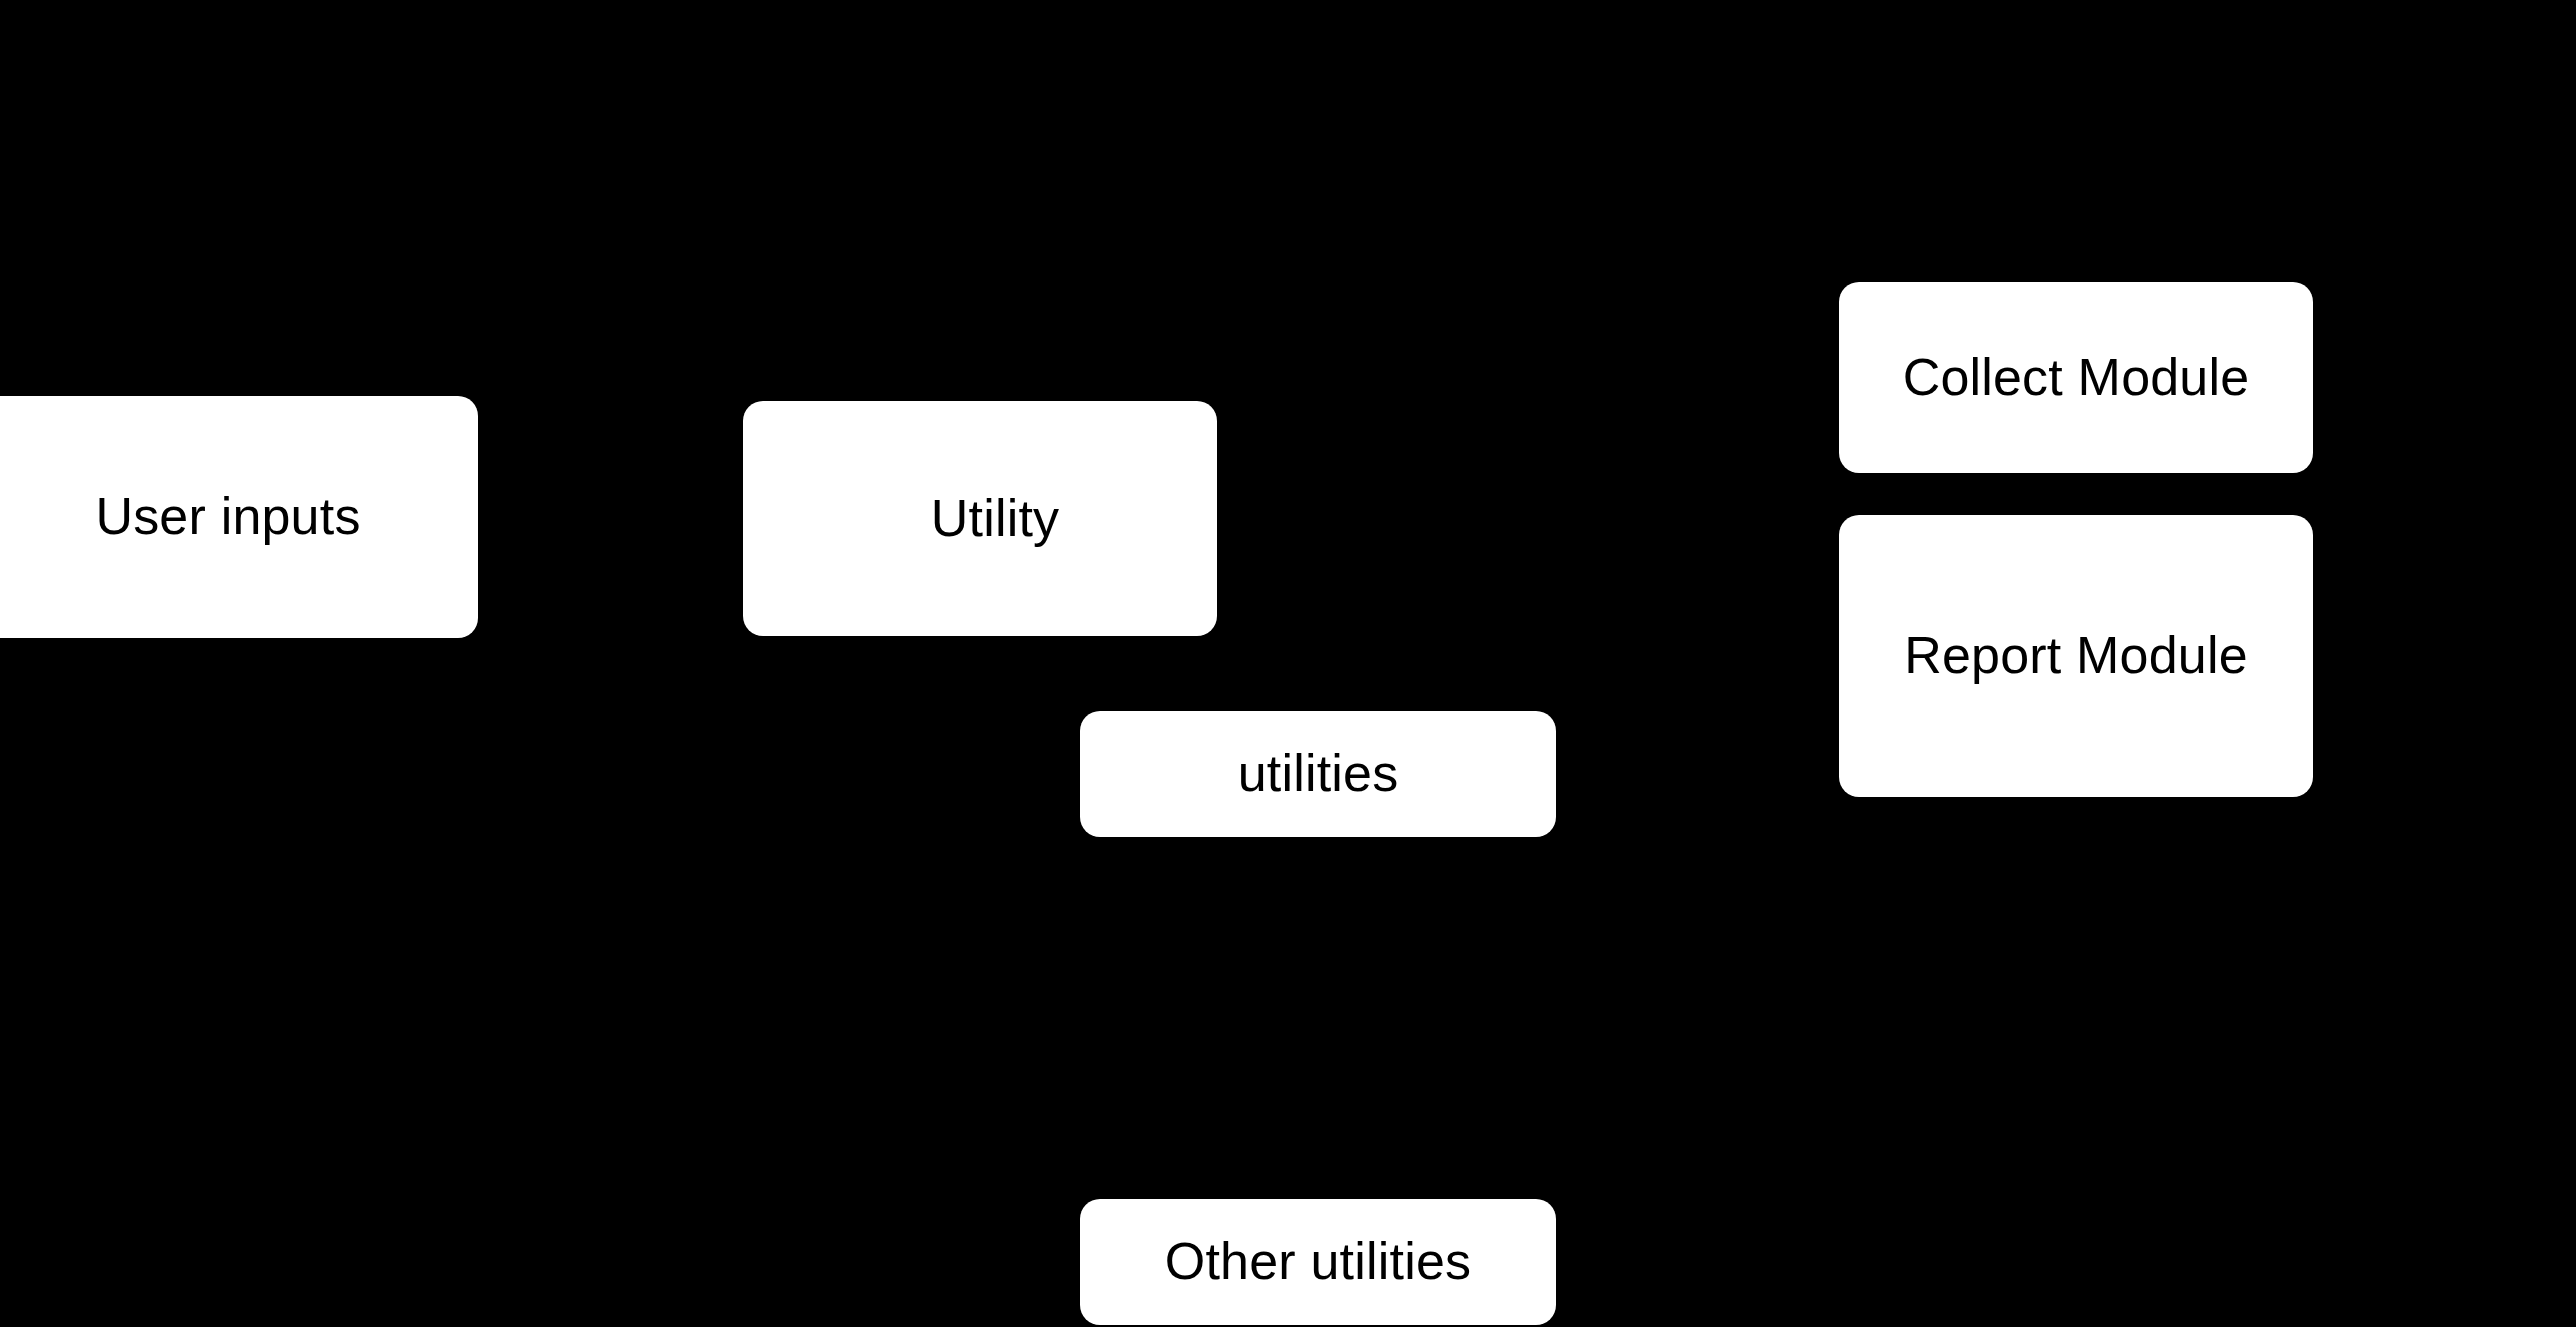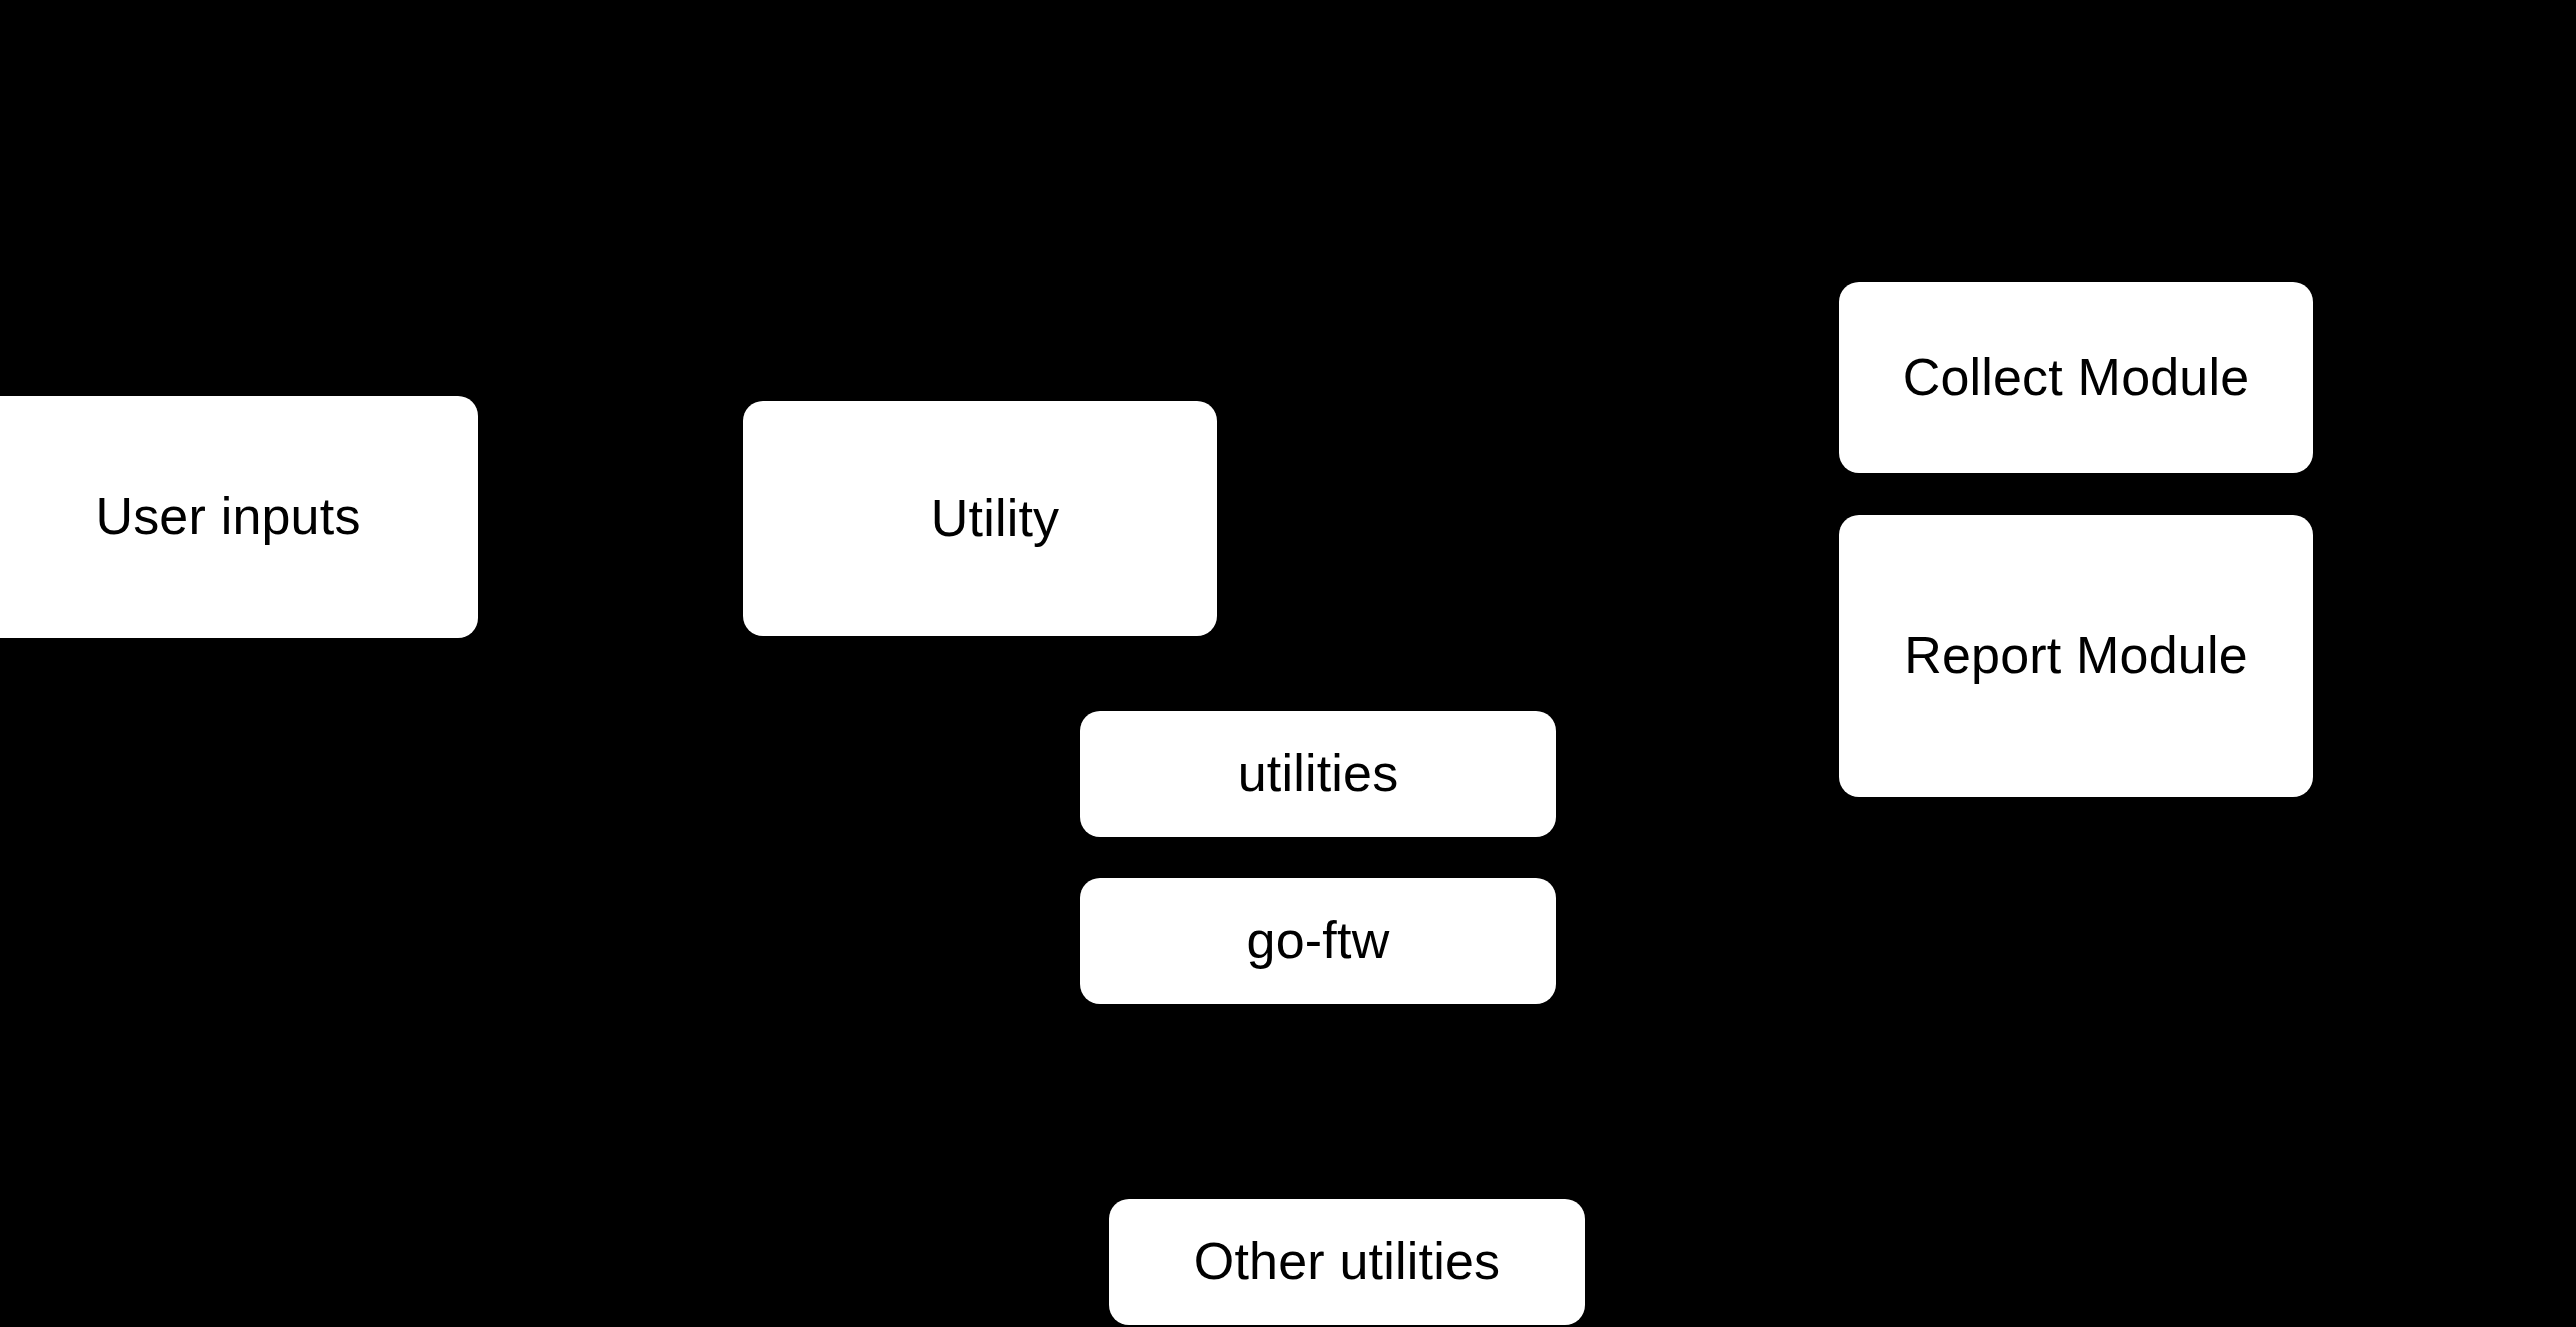--- a/index.html
+++ b/index.html
@@ -33,44 +33,41 @@
     text-align: center;
     white-space: nowrap;
     letter-spacing: 0.2px;
   }
   
   #node-user-inputs   { left: -22px;  top: 396px;  width: 500px; height: 242px; }
   #node-utility       { left: 743px;  top: 401px;  width: 474px; height: 235px; padding-left: 30px; }
   #node-cadvisor      { left: 1080px; top: 711px;  width: 476px; height: 126px; }
   #node-go-ftw        { left: 1080px; top: 878px;  width: 476px; height: 126px; }
   #node-locust        { left: 1080px; top: 1041px; width: 476px; height: 126px; }
-  #node-other-utils   { left: 1080px; top: 1199px; width: 476px; height: 126px; margin-left: 29px; }
+  #node-other-utils   { left: 1080px; top: 1199px; width: 476px; height: 126px; }
   #node-collect-module{ left: 1839px; top: 282px;  width: 474px; height: 191px; }
   #node-report-module { left: 1839px; top: 515px;  width: 474px; height: 282px; }
 </style>
 </head>
 <body>
 
 <div id="canvas">
 
   <div class="node" id="node-user-inputs">
     <span class="node-label">User inputs</span>
   </div>
 
   <div class="node" id="node-utility">
     <span class="node-label">Utility</span>
   </div>
 
   <div class="node" id="node-cadvisor">
     <span class="node-label">utilities</span>
   </div>
 
-  <div class="node" id="node-go-ftw">
-    <span class="node-label">go-ftw</span>
-  </div>
 
 
   <div class="node" id="node-other-utils">
     <span class="node-label">Other utilities</span>
   </div>
 
   <div class="node" id="node-collect-module">
     <span class="node-label">Collect Module</span>
   </div>
 

